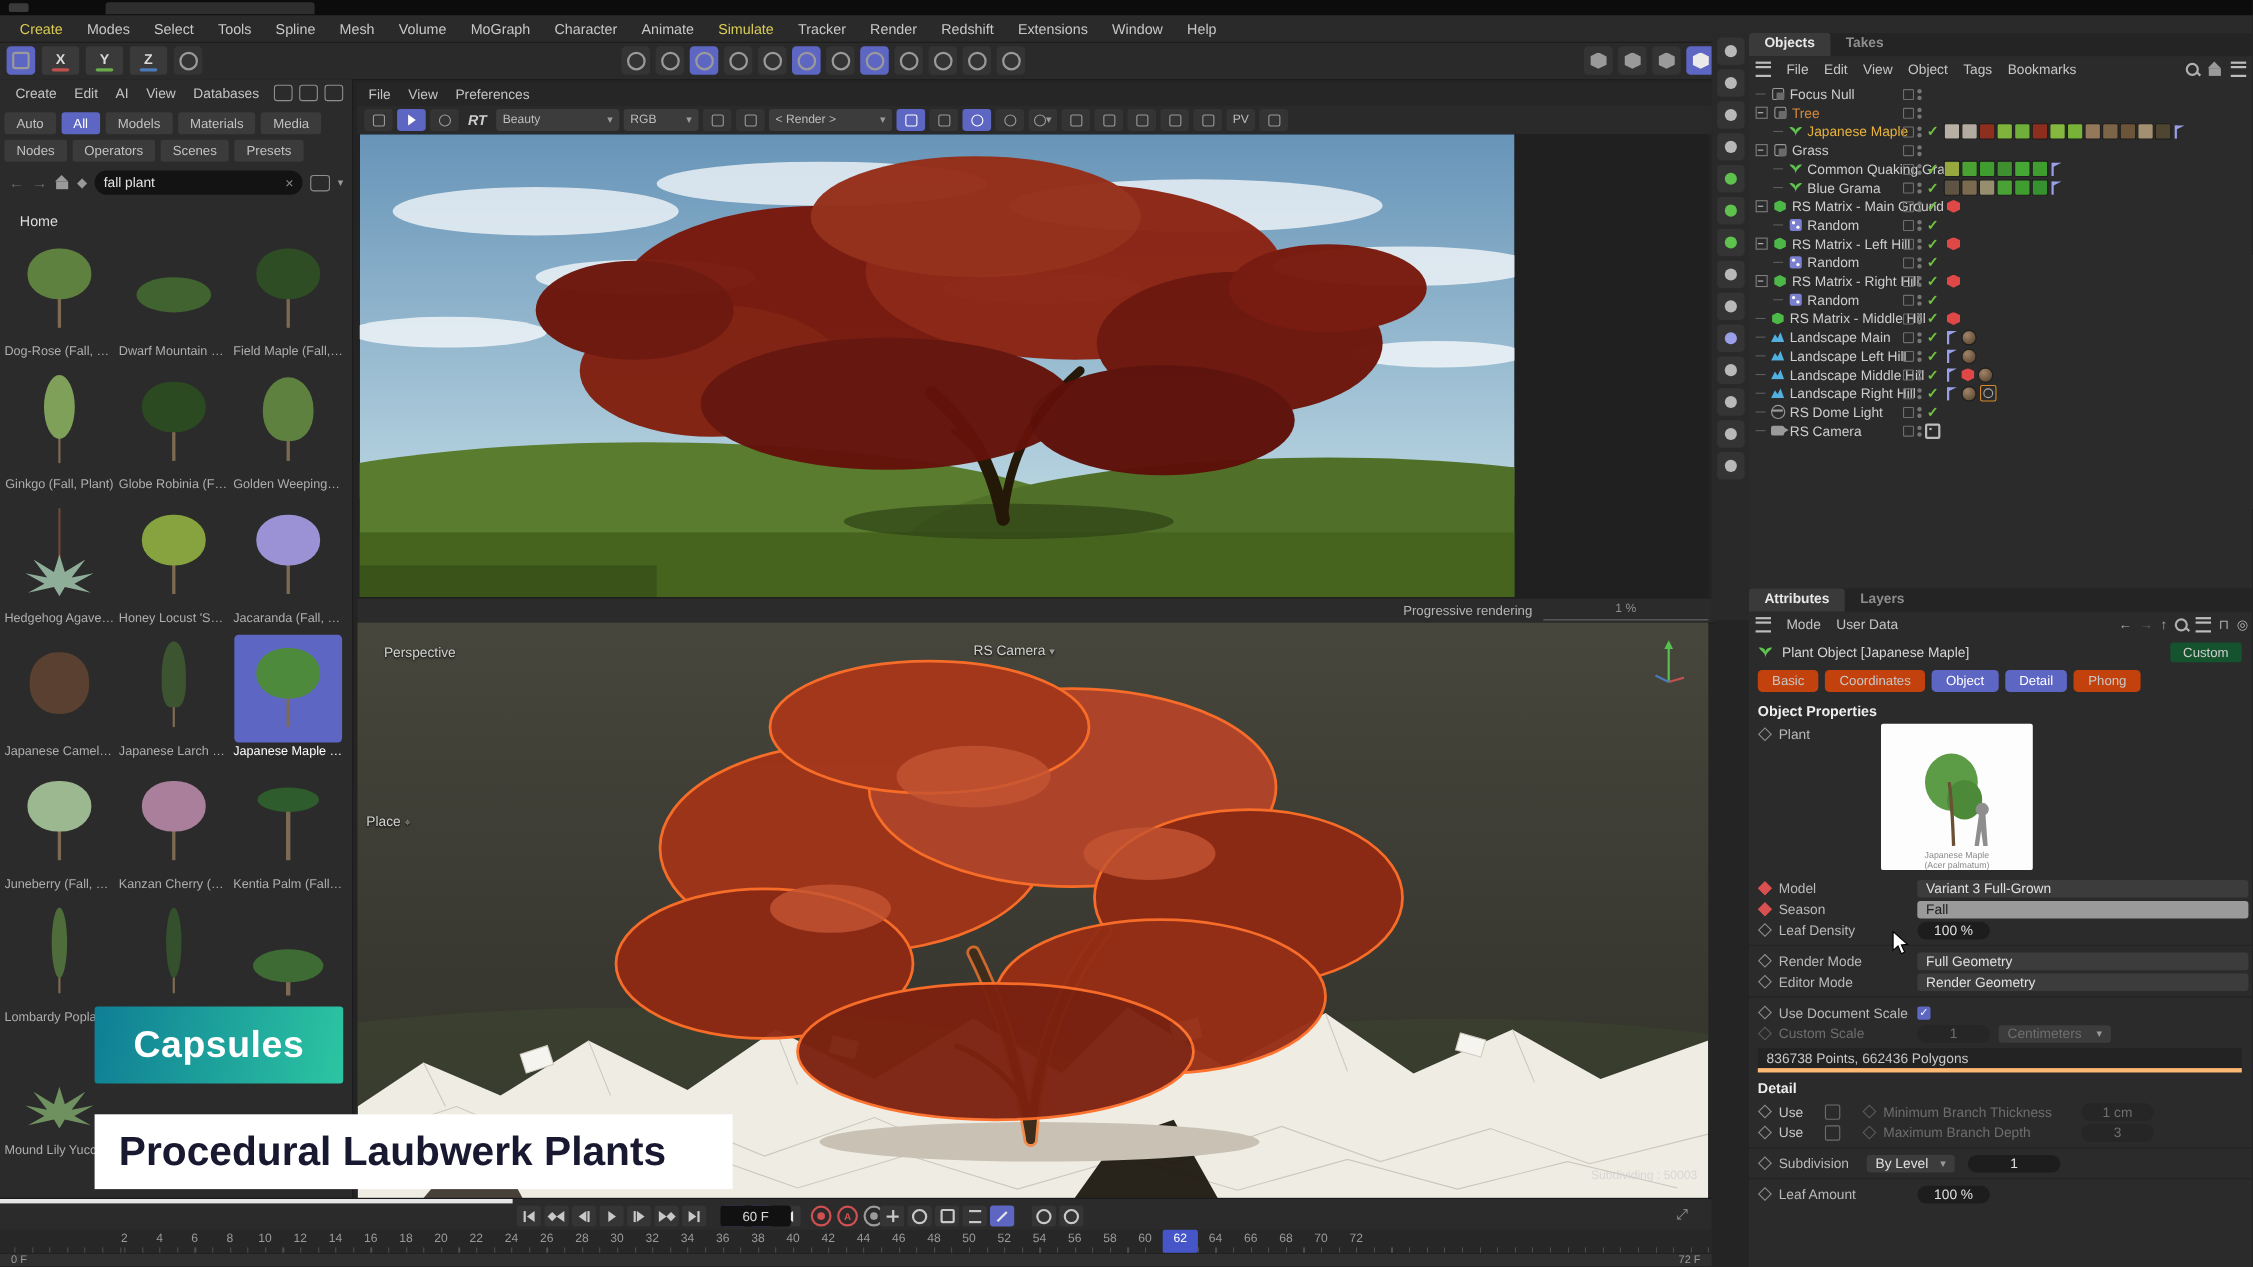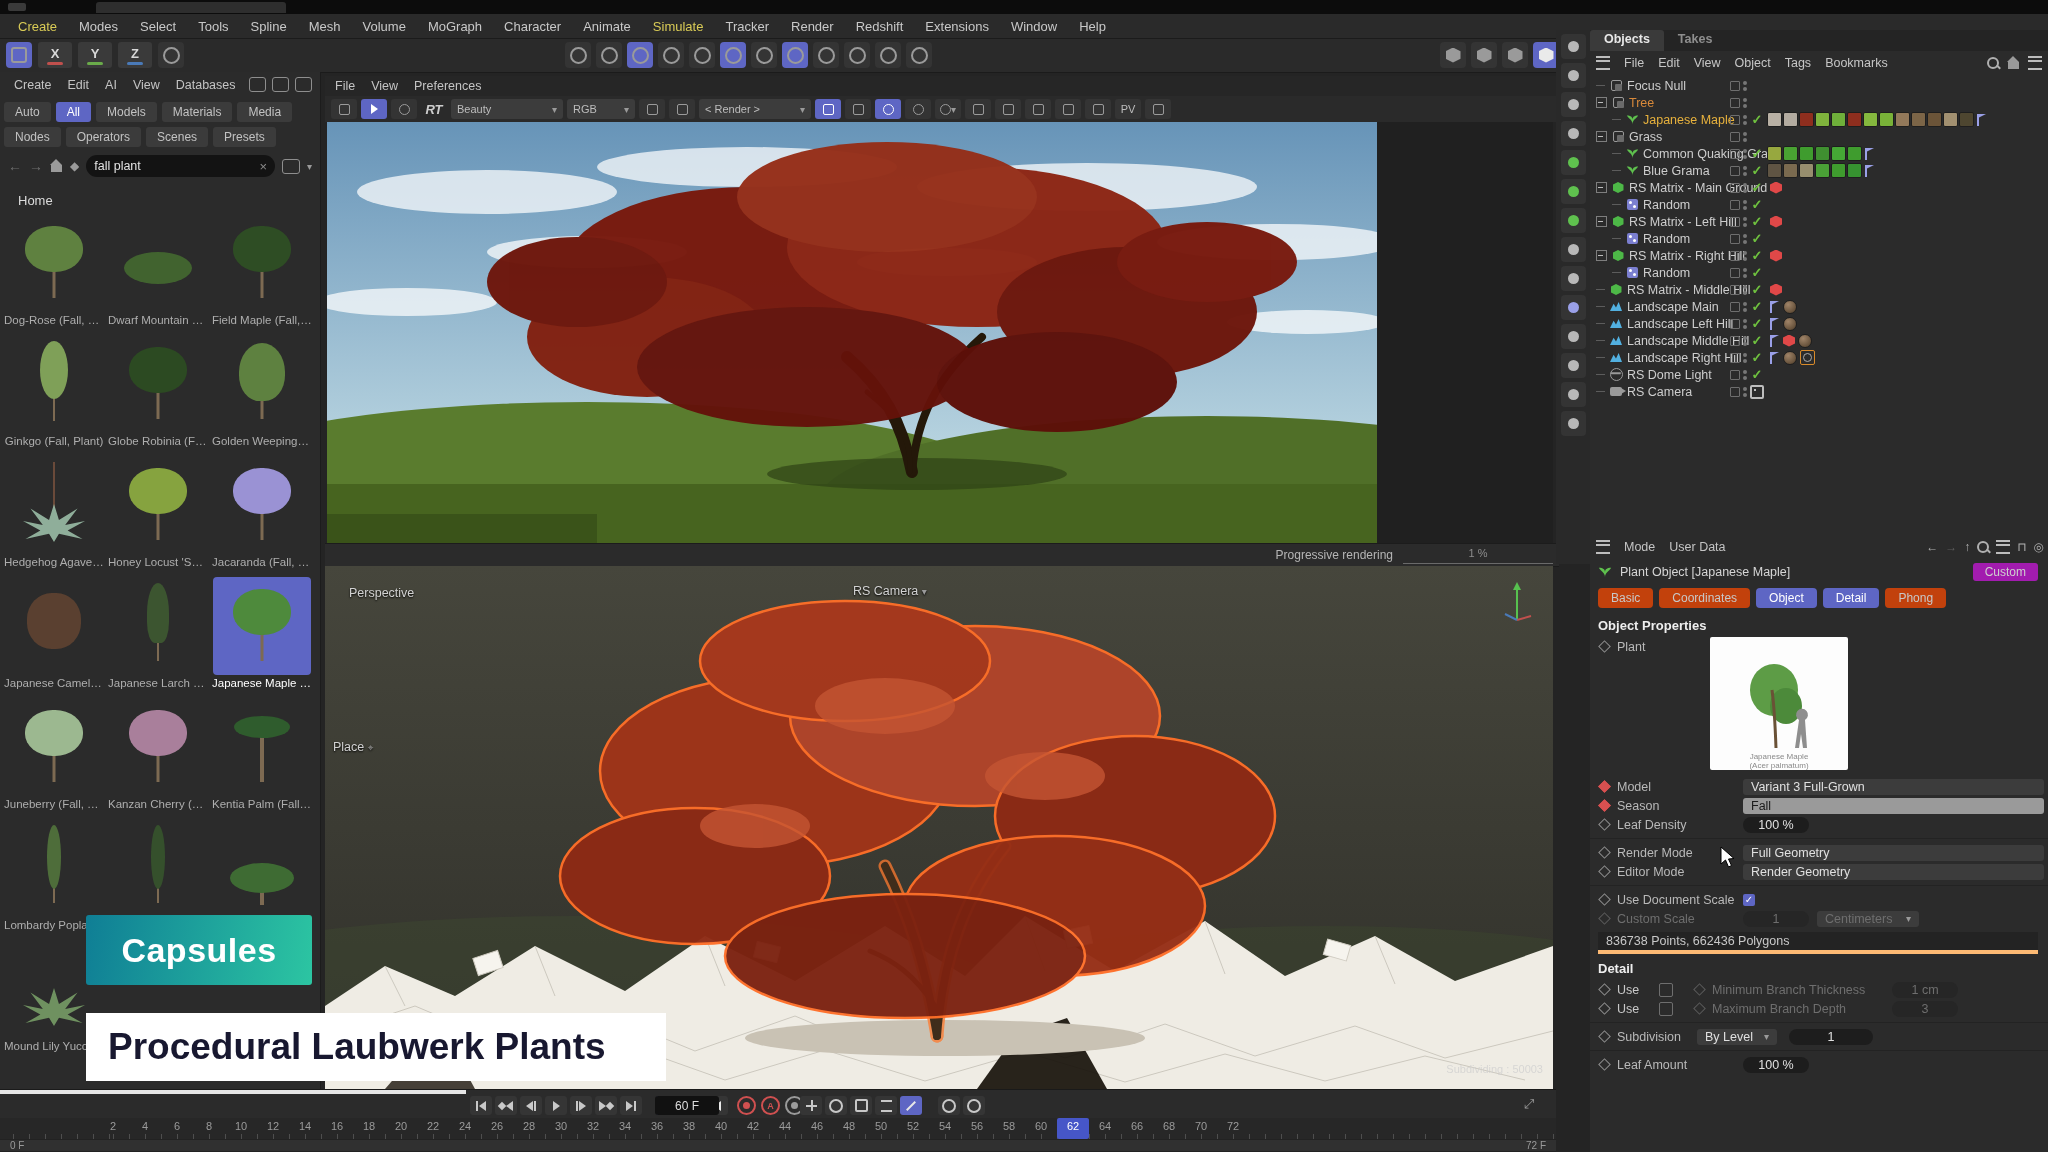--- a/index.html
+++ b/index.html
@@ -185,21 +185,21 @@
   .sw{width:13px;height:13px;border-radius:2px;border:1px solid #1e1e1e;display:inline-block;}
   .matball{width:12px;height:12px;border-radius:50%;background:radial-gradient(circle at 35% 30%,#a08468,#4e3c28);border:1px solid #1e1e1e;}
   .noentry{width:13px;height:13px;border:1.5px solid #d88a2a;border-radius:2px;position:relative;}
   .noentry:after{content:"";position:absolute;left:1.5px;top:1.5px;width:7px;height:7px;border:1.5px solid #aaa;border-radius:50%;}
   
   .attrpanel{left:1590px;top:535px;width:458px;height:617px;background:#2b2b2b;}
   .at-tabs{display:flex;height:21px;background:#242424;font-size:12.5px;}
   .at-menu{display:flex;align-items:center;gap:14px;height:24px;padding-left:6px;font-size:12.5px;position:relative;}
   .at-micons{position:absolute;right:4px;display:flex;gap:7px;align-items:center;color:#b0b0b0;font-size:12px;}
   .objrow{display:flex;align-items:center;gap:8px;height:26px;padding-left:8px;font-size:12.5px;color:#d6d6d6;position:relative;}
-  .custompill{position:absolute;right:10px;background:#a21caf;border-radius:3px;padding:2px 12px;font-size:12px;color:#cfcfcf;}
+  .custompill{position:absolute;right:10px;background:#14532d;border-radius:3px;padding:2px 12px;font-size:12px;color:#cfcfcf;}
   .at-btnrow{display:flex;gap:6px;padding:3px 8px;}
   .atbtn{background:#c2410c;border-radius:4px;padding:3px 13px;font-size:12px;color:#c8c8c8;}
   .atbtn.active{background:#5e66c4;color:#fff;}
   .sechead{font-size:13px;font-weight:bold;color:#eee;padding:7px 0 4px 8px;}
   .arow{display:flex;align-items:center;height:19px;padding-left:10px;font-size:12.5px;color:#b9b9b9;gap:8px;}
   .arow.dim, .arow.dim .afield, .arow.dim .adrop{color:#6e6e6e;}
   .dia{width:7px;height:7px;border:1.5px solid #8e8e8e;transform:rotate(45deg);flex:none;}
   .dia.key{background:#d85050;border-color:#d85050;}
   .dia.dim{border-color:#5a5a5a;}
   .alabel{width:118px;flex:none;}
@@ -669,21 +669,21 @@
         <ellipse cx="370" cy="310" rx="135" ry="68" fill="#8e2a14"></ellipse>
         <ellipse cx="580" cy="390" rx="180" ry="62" fill="#7c2210"></ellipse>
       </g>
       <g fill="#c45533" opacity="0.8">
         <ellipse cx="560" cy="140" rx="70" ry="28"></ellipse>
         <ellipse cx="720" cy="210" rx="60" ry="24"></ellipse>
         <ellipse cx="430" cy="260" rx="55" ry="22"></ellipse>
       </g>
     </svg>
     <span class="vp-label" style="left:24px;top:20px;">Perspective</span>
-    <span class="vp-label" style="left:528px;top:18px;">
+    <span class="vp-label" style="left:560px;top:18px;">
       <span>RS Camera</span> <span class="ddc">▾</span>
     </span>
     <span class="vp-label" style="left:8px;top:174px;">
       <span>Place</span> <span style="font-size:10px;color:#9a9a9a;">⌖</span>
     </span>
     <span class="vp-status">Subdividing : 50003</span>
     <svg class="axisgz" width="40" height="44" viewBox="0 0 40 44">
       <line x1="20" y1="40" x2="20" y2="8" stroke="#57c14f" stroke-width="2"></line>
       <polygon points="20,2 16,10 24,10" fill="#57c14f"></polygon>
       <line x1="20" y1="40" x2="34" y2="36" stroke="#c0504d" stroke-width="2"></line>
@@ -1329,20 +1329,24 @@
 
             <span class="target"></span>
             <span class="swwrap"></span>
 
           </span>
         </div>
     </div>
   </div>
 
   <div class="abs attrpanel">
+    <div class="at-tabs">
+      <span class="om-tab active">Attributes</span>
+        <span class="om-tab">Layers</span>
+    </div>
     <div class="at-menu">
       <span class="ham"></span>
       <span>Mode</span>
         <span>User Data</span>
       <span class="at-micons">
         <span>←</span>
         <span style="color:#5e5e5e">→</span>
         <span>↑</span>
         <span class="mag"></span>
         <span class="ham"></span>

